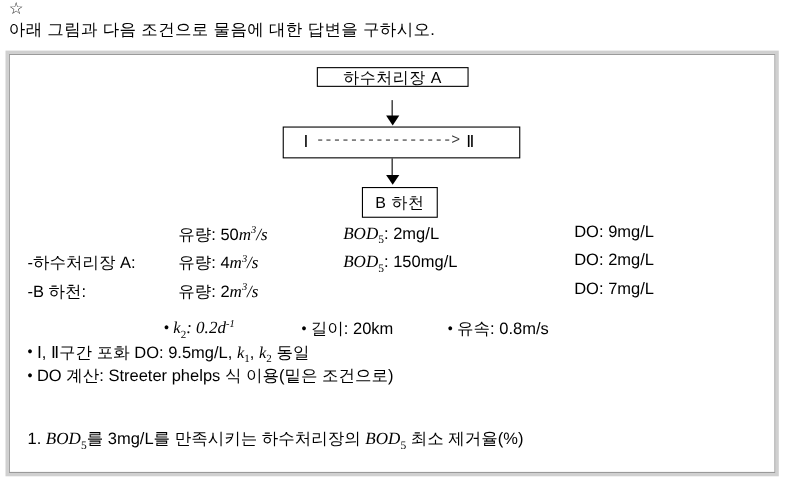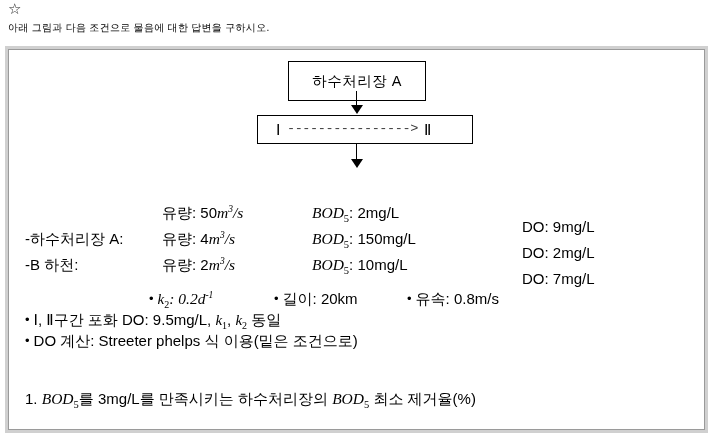--- a/index.html
+++ b/index.html
@@ -20,21 +20,21 @@
     left: 8px;
     top: 0px;
     font-size: 15px;
     line-height: 18px;
     color: #222;
   }
   .intro-line {
     position: absolute;
     left: 8px;
     top: 17px;
-    font-size: 10px;
+    font-size: 15px;
     line-height: 22px;
     letter-spacing: 0.3px;
     white-space: nowrap;
   }
   .frame-outer {
     position: absolute;
     left: 5px;
     top: 46px;
     width: 703px;
     height: 387px;
@@ -70,21 +70,21 @@
     align-items: center;
     justify-content: center;
     font-size: 14.5px;
     letter-spacing: 0.5px;
     white-space: nowrap;
   }
   .node-plant {
     left: 279px;
     top: 11px;
     width: 138px;
-    height: 40px;
+    height: 18px;
   }
   .node-reach {
     left: 248px;
     top: 65px;
     width: 216px;
     height: 29px;
     justify-content: flex-start;
     padding-left: 12px;
   }
   .node-river {
@@ -138,21 +138,21 @@
   }
   .drow {
     position: relative;
     height: 26px;
     font-size: 15px;
     white-space: nowrap;
   }
   .c-label { position: absolute; left: 0px;   top: 2px; }
   .c-flow  { position: absolute; left: 137px; top: 2px; }
   .c-bod   { position: absolute; left: 287px; top: 2px; }
-  .c-do    { position: absolute; left: 497px; top: 16px; }
+  .c-do    { position: absolute; left: 497px; top: 0; }
   .mathit {
     font-family: "Liberation Serif", serif;
     font-style: italic;
     font-size: 15.5px;
   }
   .mathup {
     font-family: "Liberation Serif", serif;
     font-style: italic;
     font-size: 15.5px;
   }
@@ -236,41 +236,43 @@
       <span class="reach-inner">
         <span class="reach-roman">Ⅰ</span>
         <span class="reach-dash">----------------&gt;</span>
         <span class="reach-roman">Ⅱ</span>
       </span>
     </div>
 
     <div class="arrow-v arrow2-line"></div>
     <div class="arrow-head arrow2-head"></div>
 
+    <div class="node node-river">
+      <span>B 하천</span>
+    </div>
   </div>
 
   <div class="datatable">
 
     <div class="drow">
       <span class="c-flow"><span>유량:</span>&nbsp;<span>50</span><span class="frac-ms"><span>m</span><sup class="exp">3</sup><span>/s</span></span></span>
       <span class="c-bod"><span class="mathup"><span>BOD</span><sub>5</sub></span>: <span>2mg/L</span></span>
       <span class="c-do"><span>DO:</span>&nbsp;<span>9mg/L</span></span>
     </div>
 
     <div class="drow">
       <span class="c-label">-하수처리장 A:</span>
       <span class="c-flow"><span>유량:</span>&nbsp;<span>4</span><span class="frac-ms"><span>m</span><sup class="exp">3</sup><span>/s</span></span></span>
       <span class="c-bod"><span class="mathup"><span>BOD</span><sub>5</sub></span>: <span>150mg/L</span></span>
       <span class="c-do"><span>DO:</span>&nbsp;<span>2mg/L</span></span>
     </div>
 
     <div class="drow">
       <span class="c-label">-B 하천:</span>
       <span class="c-flow"><span>유량:</span>&nbsp;<span>2</span><span class="frac-ms"><span>m</span><sup class="exp">3</sup><span>/s</span></span></span>
-      <span class="c-bod"><span class="mathup"><span>BOD</span><sub>5</sub></span>: <span>10mg/L</span></span>
       <span class="c-do"><span>DO:</span>&nbsp;<span>7mg/L</span></span>
     </div>
 
   </div>
 
   <div class="bullets">
 
     <div class="brow">
       <span class="b-i2 bullet-dot"><span class="ksub"><span>k</span><sub>2</sub></span><span class="mathit"><span>: 0.2d</span><sup class="exp">-1</sup></span></span>
       <span class="b-i3 bullet-dot">길이: 20km</span>

